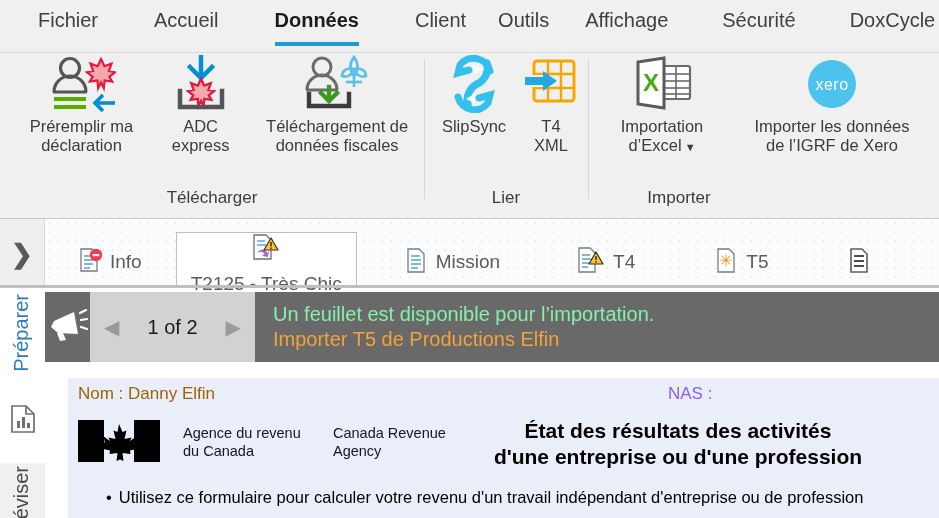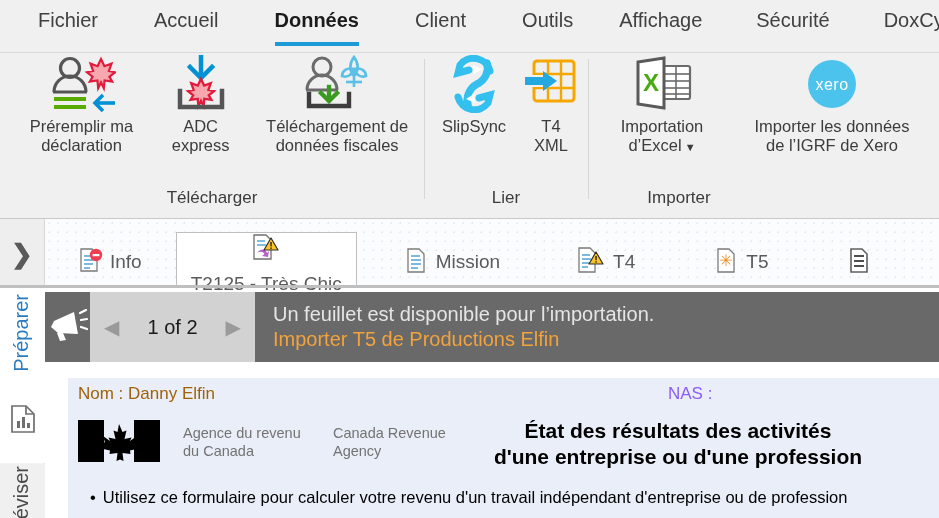--- a/index.html
+++ b/index.html
@@ -121,59 +121,59 @@
   .banner-pager {
     width: 165px; background: #d2d2d2; display: flex; align-items: center;
     justify-content: space-between; padding: 0 14px;
   }
   .pager-arrow { font-size: 20px; color: #9a9a9a; line-height: 1; }
   .pager-text { font-size: 20px; color: #1a1a1a; }
   .banner-msg {
     flex: 1; padding-left: 18px; display: flex; flex-direction: column;
     justify-content: center; gap: 2px;
   }
-  .banner-title { font-size: 20px; color: #e5e5e5; }
+  .banner-title { font-size: 20px; color: #86efac; }
   .banner-link { font-size: 20px; color: #f2a33c; }
 
   
   .doc {
     position: absolute; left: 68px; top: 378px; width: 871px; height: 140px;
     background: #e9eef8; overflow: hidden;
     font-family: "Liberation Sans", sans-serif;
   }
   .doc-row1 { position: relative; height: 34px; }
   .doc-nom { position: absolute; left: 10px; top: 6px; font-size: 17px; color: #a16207; }
   .doc-nas { position: absolute; left: 600px; top: 6px; font-size: 17px; color: #8b5cf6; }
   .cra { position: absolute; left: 10px; top: 42px; display: flex; align-items: center; gap: 10px; }
-  .cra-text { font-size: 14.5px; color: #737373; line-height: 1.22; }
+  .cra-text { font-size: 14.5px; color: #0f172a; line-height: 1.22; }
   .doc-title {
     position: absolute; left: 330px; top: 40px; width: 560px;
     font-size: 21px; font-weight: bold; color: #000; text-align: center;
     line-height: 1.22; white-space: nowrap;
   }
   .doc-bullet {
-    position: absolute; left: 22px; top: 110px;
+    position: absolute; left: 38px; top: 110px;
     font-size: 16.5px; color: #000; white-space: nowrap;
   }
   .doc-bullet .dot { margin-right: 7px; }
 </style>
 </head>
 <body>
 
 <div id="app">
 
   <div class="ribbon">
 
     <div class="ribbon-tabs">
       <div class="rtab" style="margin-left:22px">Fichier</div>
       <div class="rtab" style="margin-left:56px">Accueil</div>
       <div class="rtab active" style="margin-left:56px">Données</div>
       <div class="rtab" style="margin-left:56px">Client</div>
-      <div class="rtab" style="margin-left:56px">Outils</div>
-      <div class="rtab" style="margin-left:46px">Affichage</div>
+      <div class="rtab" style="margin-left:32px">Outils</div>
+      <div class="rtab" style="margin-left:36px">Affichage</div>
       <div class="rtab" style="margin-left:54px">Sécurité</div>
       <div class="rtab" style="margin-left:54px">DoxCycle</div>
     </div>
     <div class="ribbon-sep"></div>
 
     <div class="ribbon-body">
 
       <div class="group" style="left:0px; width:424px;">
         <div class="group-items" style="padding-left:12px;">
 

